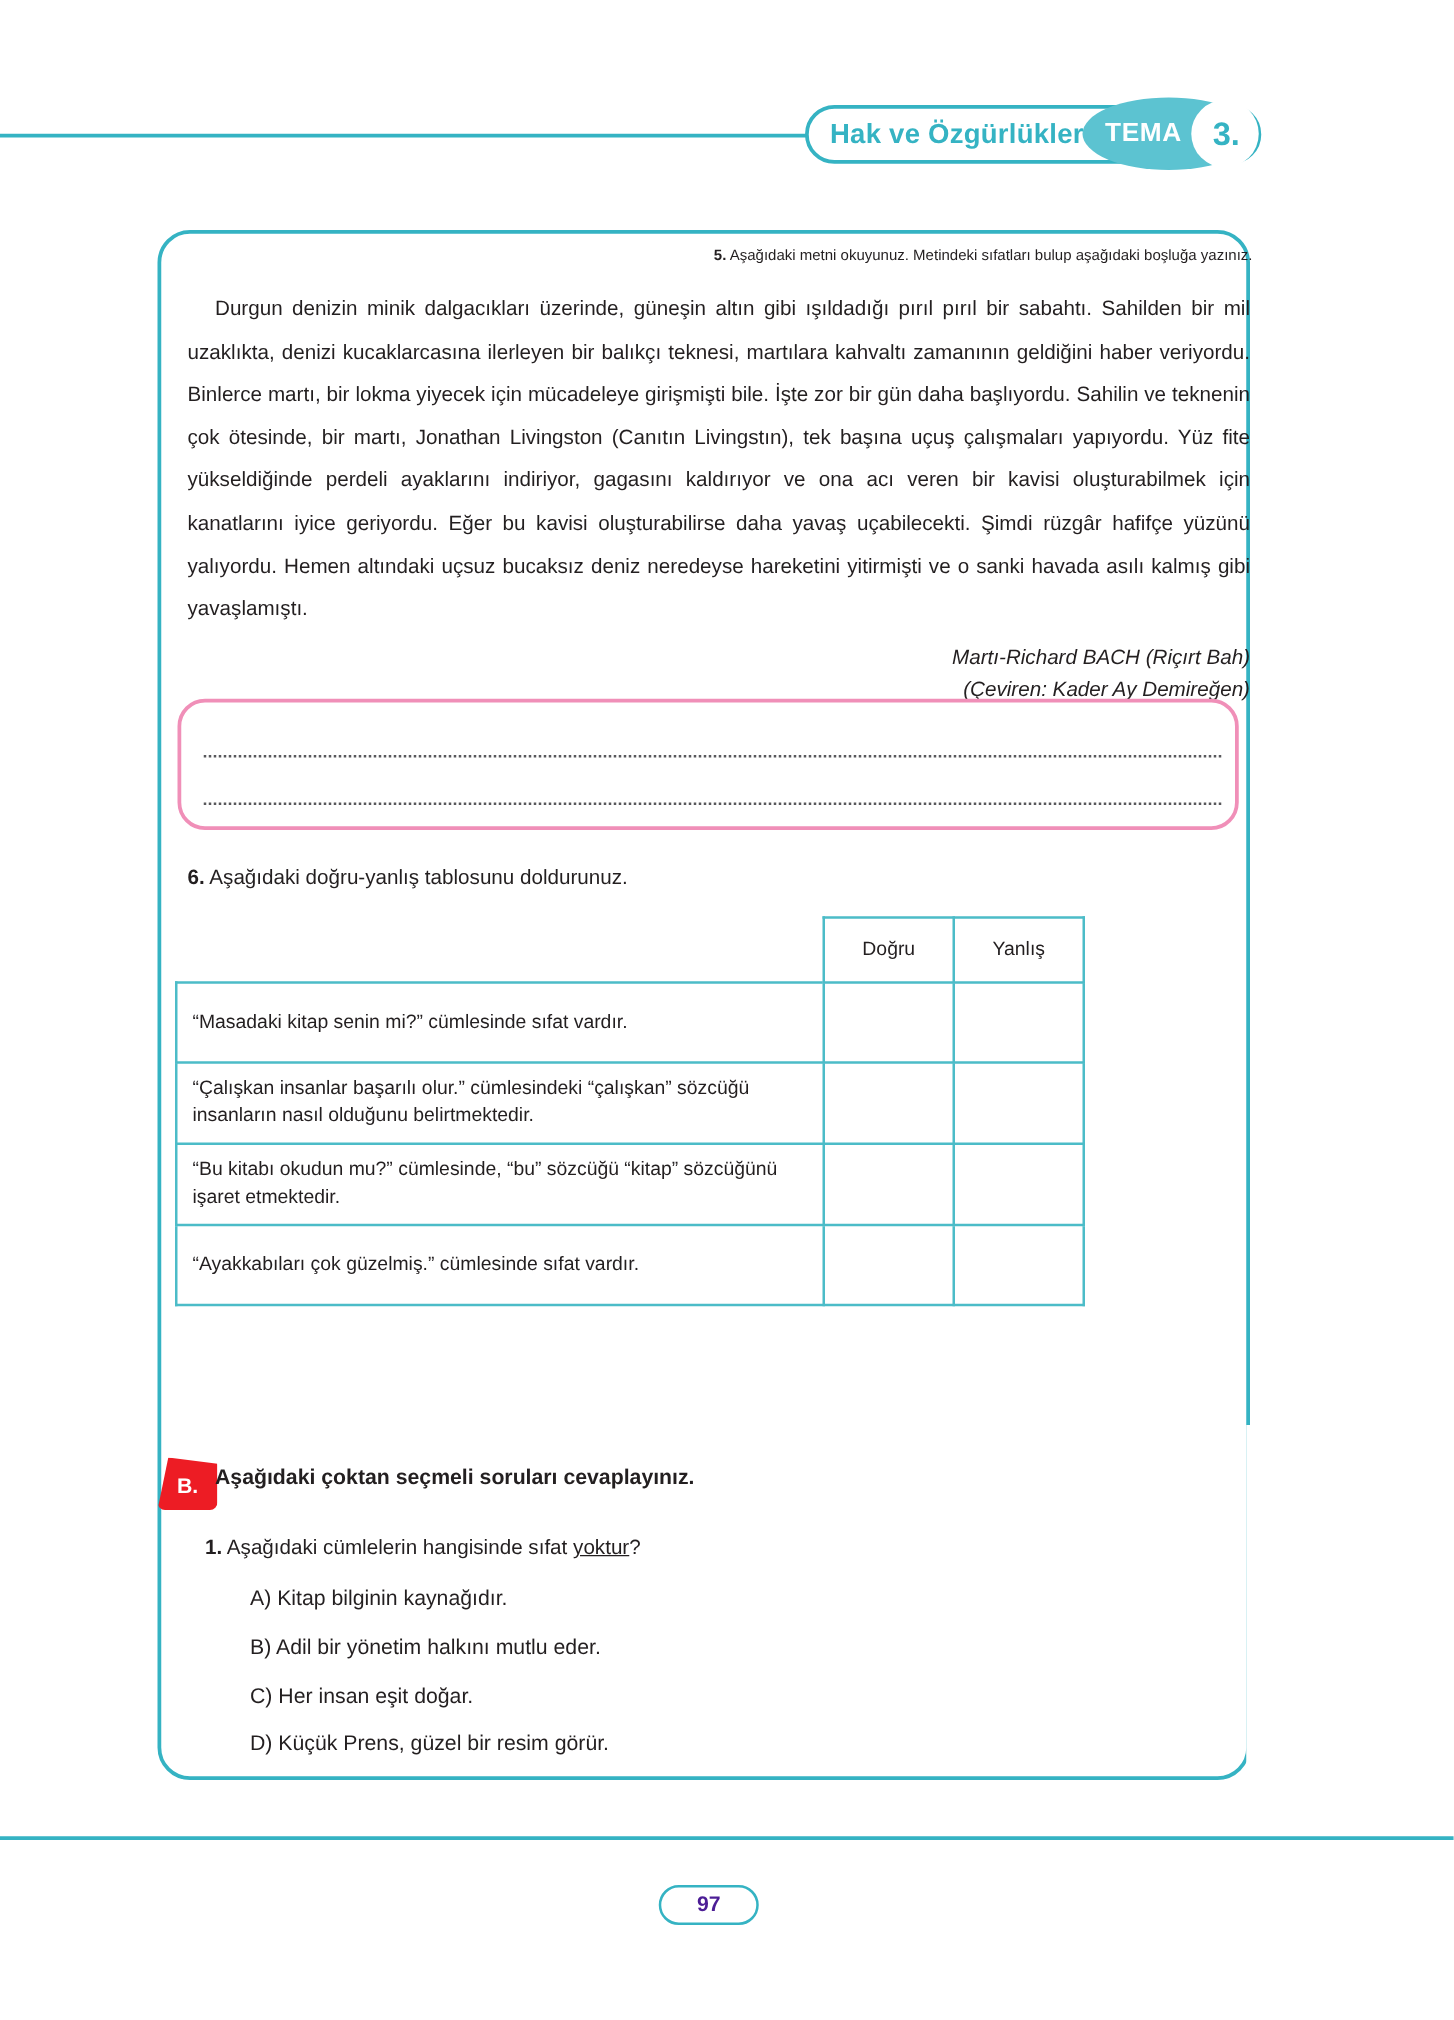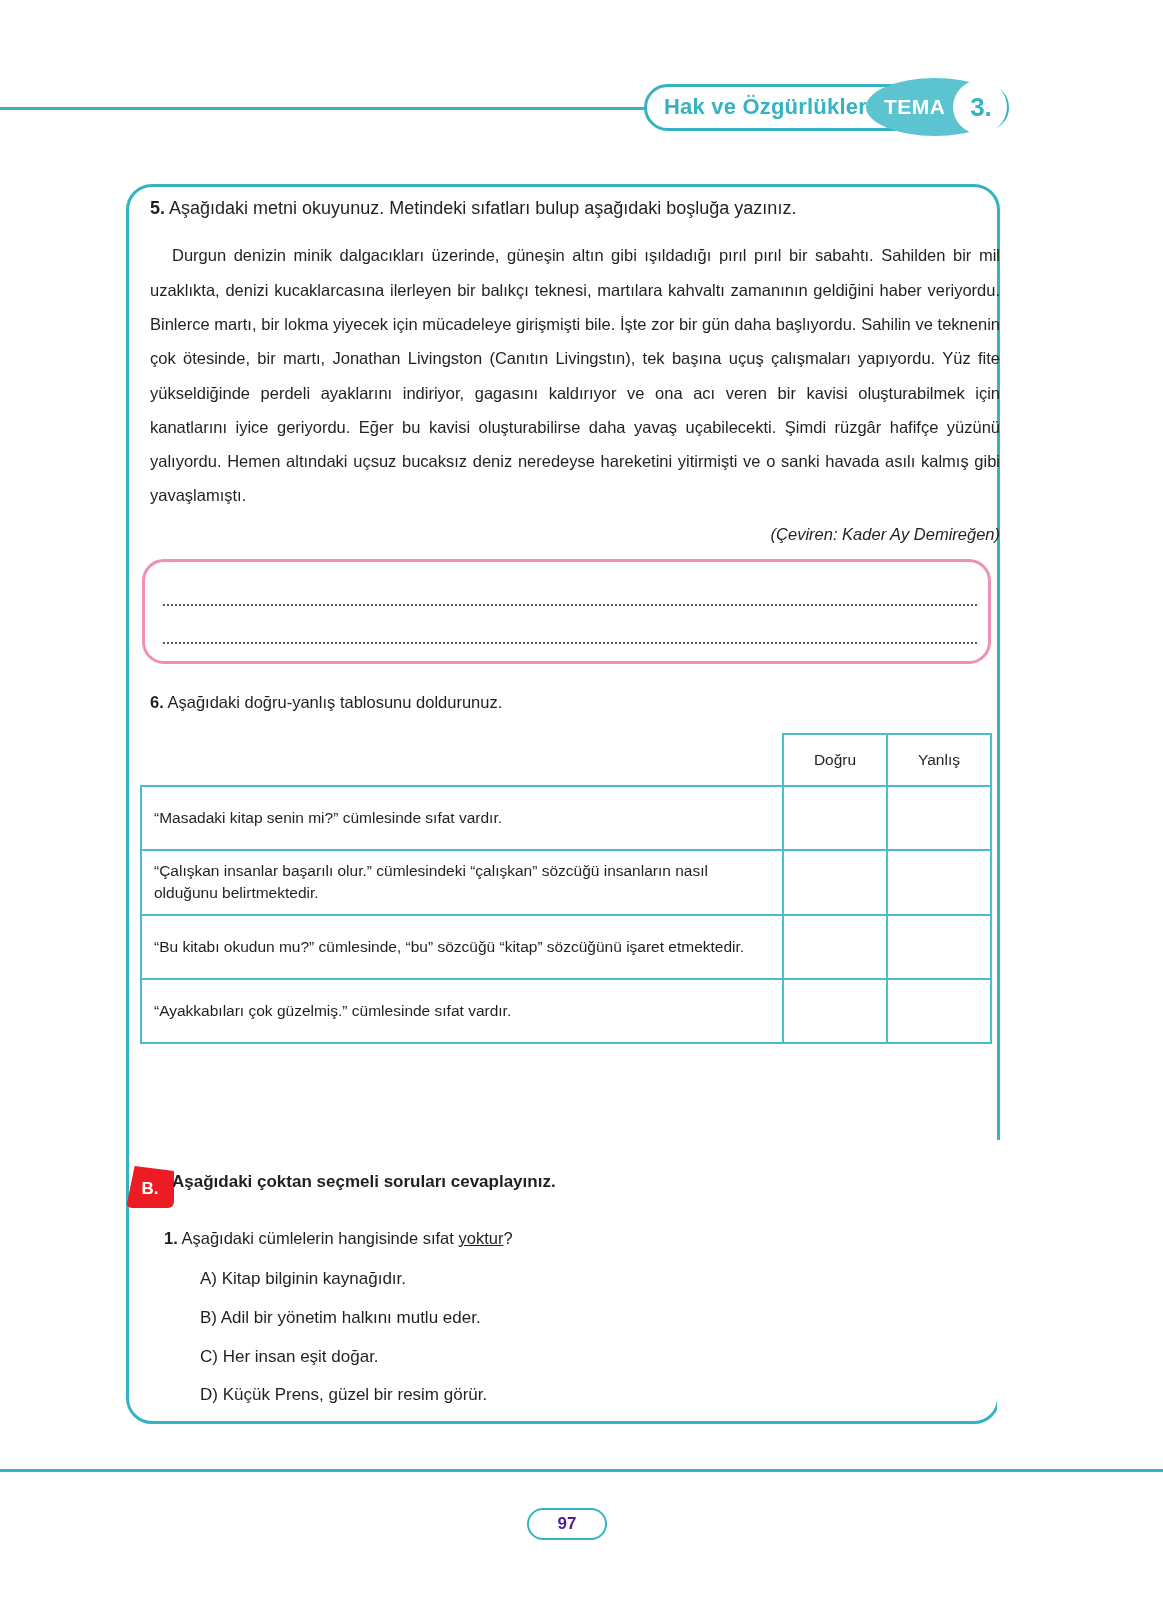--- a/index.html
+++ b/index.html
@@ -115,23 +115,24 @@
 
   .content {
     position: absolute;
     left: 150px;
     top: 196px;
     width: 852px;
   }
 
   
   .q-line {
-    font-size: 18px;
+    font-size: 12px;
     line-height: 1.35;
     margin: 0 0 6px 0;
+    text-align: right;
   }
   .q-num { font-weight: bold; }
 
   .passage {
     font-size: 16.5px;
     line-height: 2.08;
     text-align: justify;
     text-justify: inter-word;
     margin: 18px 0 0 0;
     width: 850px;
@@ -174,21 +175,21 @@
     position: absolute;
     left: 150px;
     top: 693px;
     font-size: 16.5px;
   }
 
   .tbl {
     position: absolute;
     left: 140px;
     top: 733px;
-    width: 852px;
+    width: 728px;
     border-collapse: collapse;
     font-size: 15.5px;
   }
   .tbl td, .tbl th {
     border: 2px solid #4cbcc8;
     padding: 9px 12px;
     vertical-align: middle;
     font-weight: normal;
     line-height: 1.45;
     color: #231f20;
@@ -309,20 +310,21 @@
   <p class="q-line">
     <span class="q-num">5.</span>
     <span>Aşağıdaki metni okuyunuz. Metindeki sıfatları bulup aşağıdaki boşluğa yazınız.</span>
   </p>
 
   <p class="passage">
     <span class="indent"></span><span>Durgun denizin minik dalgacıkları üzerinde, güneşin altın gibi ışıldadığı pırıl pırıl bir sabahtı. Sahilden bir mil uzaklıkta, denizi kucaklarcasına ilerleyen bir balıkçı teknesi, martılara kahvaltı zamanının geldiğini haber veriyordu. Binlerce martı, bir lokma yiyecek için mücadeleye girişmişti bile. İşte zor bir gün daha başlıyordu. Sahilin ve teknenin çok ötesinde, bir martı, Jonathan Livingston (Canıtın Livingstın), tek başına uçuş çalışmaları yapıyordu. Yüz fite yükseldiğinde perdeli ayaklarını indiriyor, gagasını kaldırıyor ve ona acı veren bir kavisi oluşturabilmek için kanatlarını iyice geriyordu. Eğer bu kavisi oluşturabilirse daha yavaş uçabilecekti. Şimdi rüzgâr hafifçe yüzünü yalıyordu. Hemen altındaki uçsuz bucaksız deniz neredeyse hareketini yitirmişti ve o sanki havada asılı kalmış gibi yavaşlamıştı.</span>
   </p>
 
   <div class="attrib">
+    <div>Martı-Richard BACH (Riçırt Bah)</div>
     <div>(Çeviren: Kader Ay Demireğen)</div>
   </div>
 </div>
 
 <div class="answer-box">
   <div class="dots d1"></div>
   <div class="dots d2"></div>
 </div>
 
 <div class="q6">

